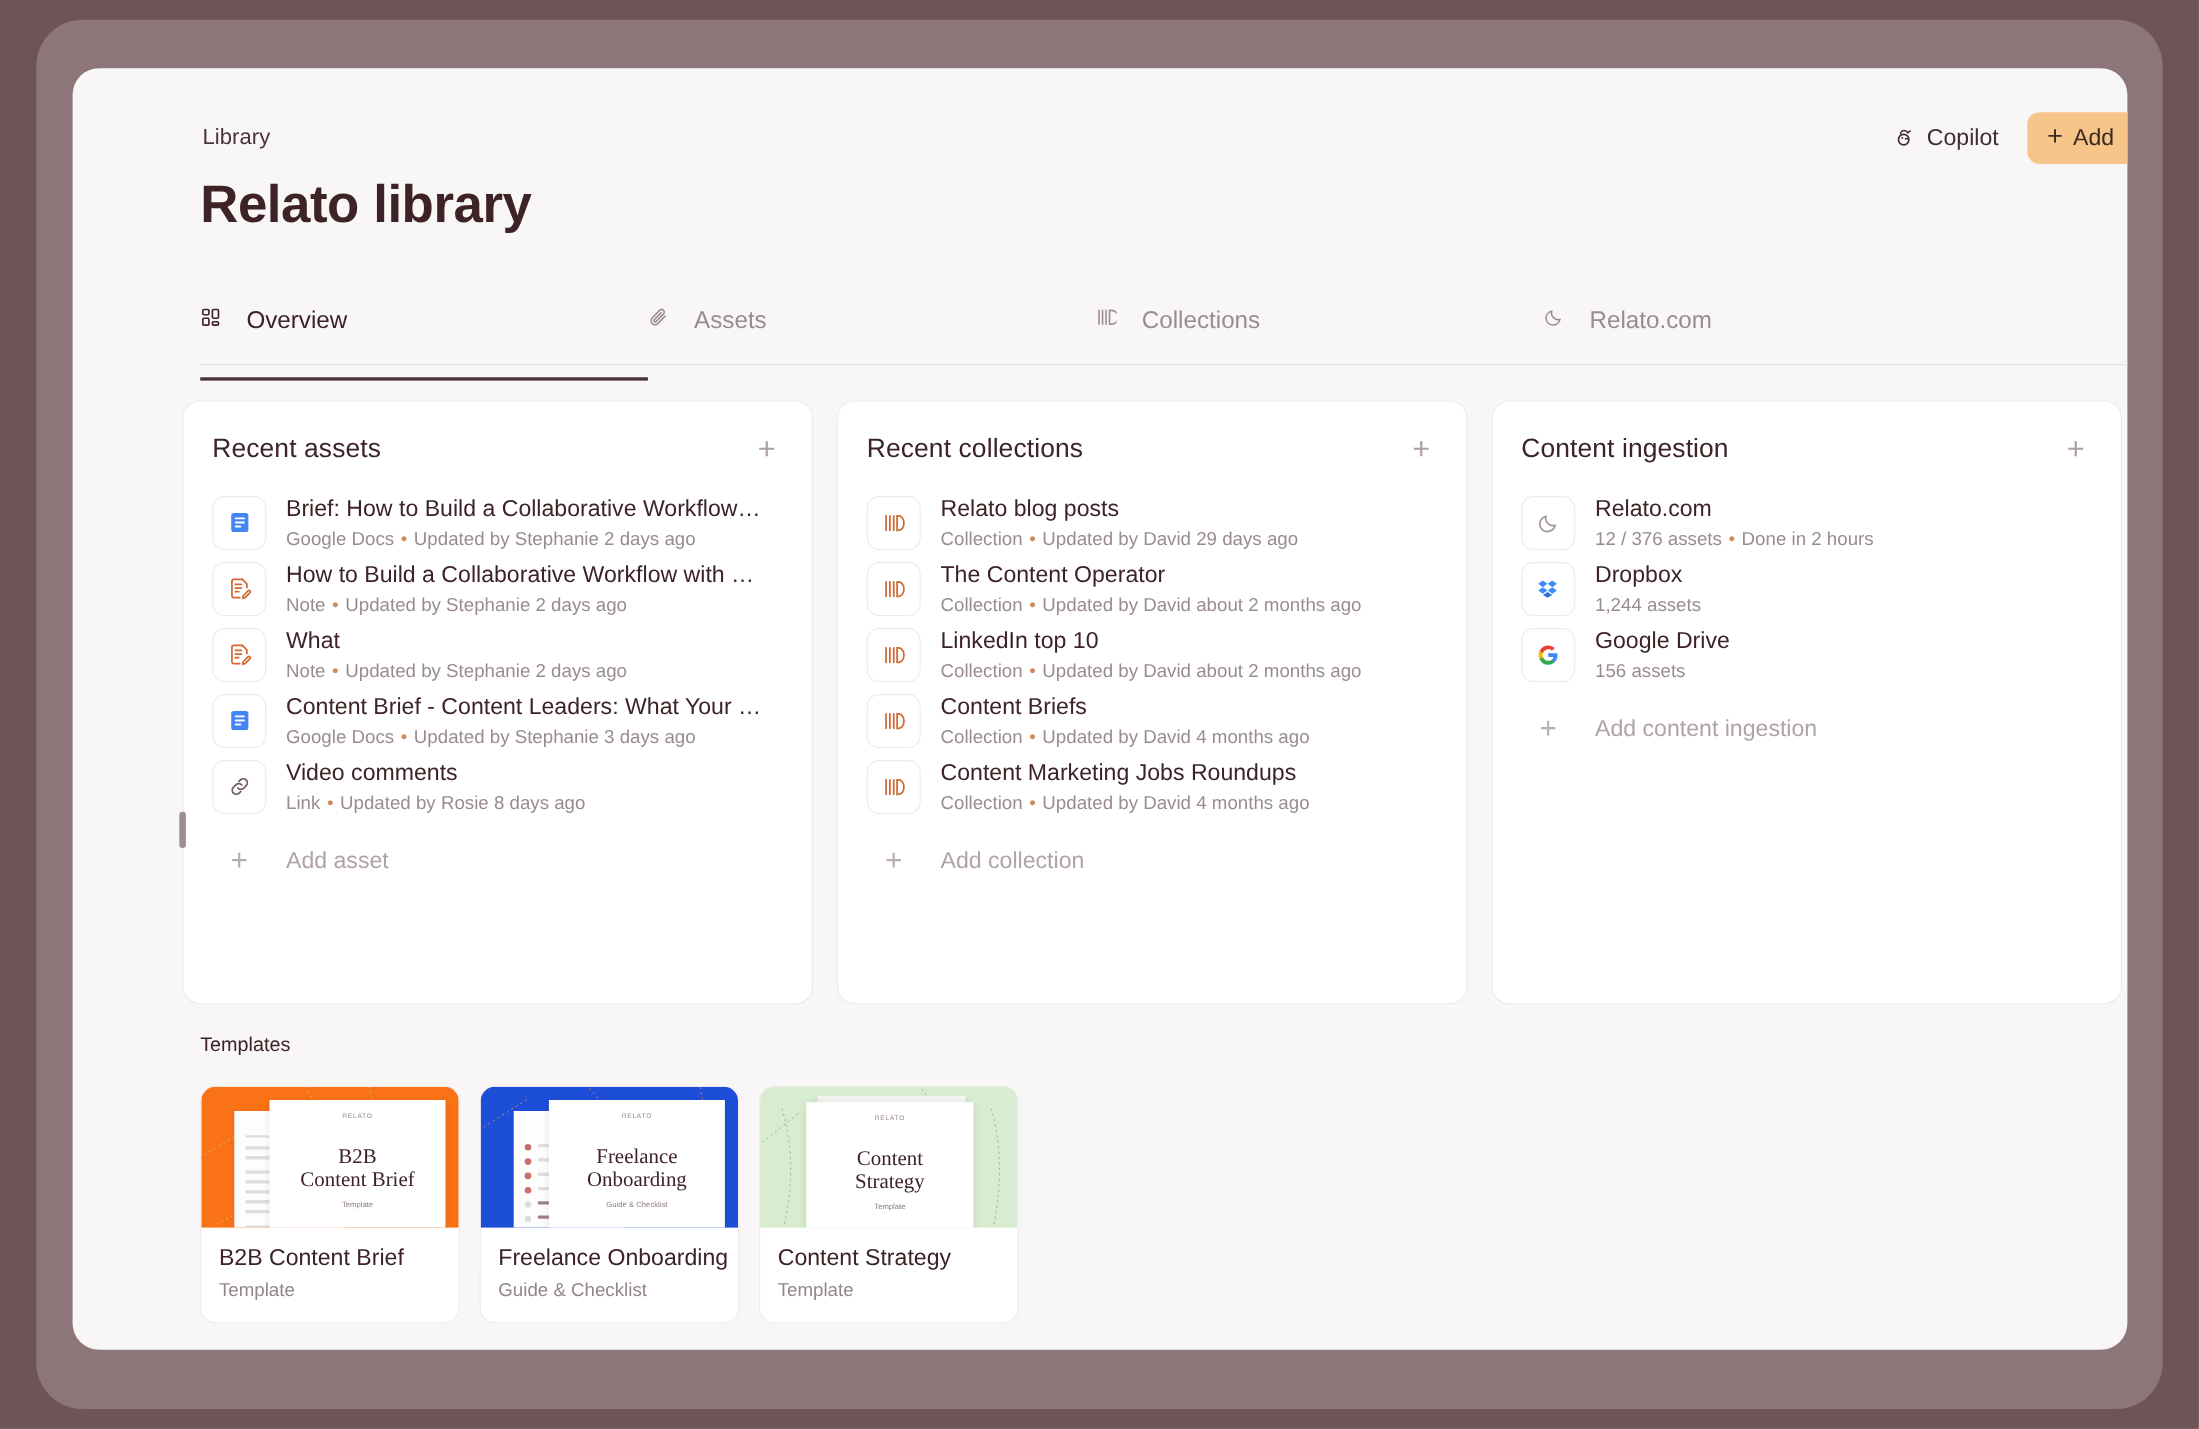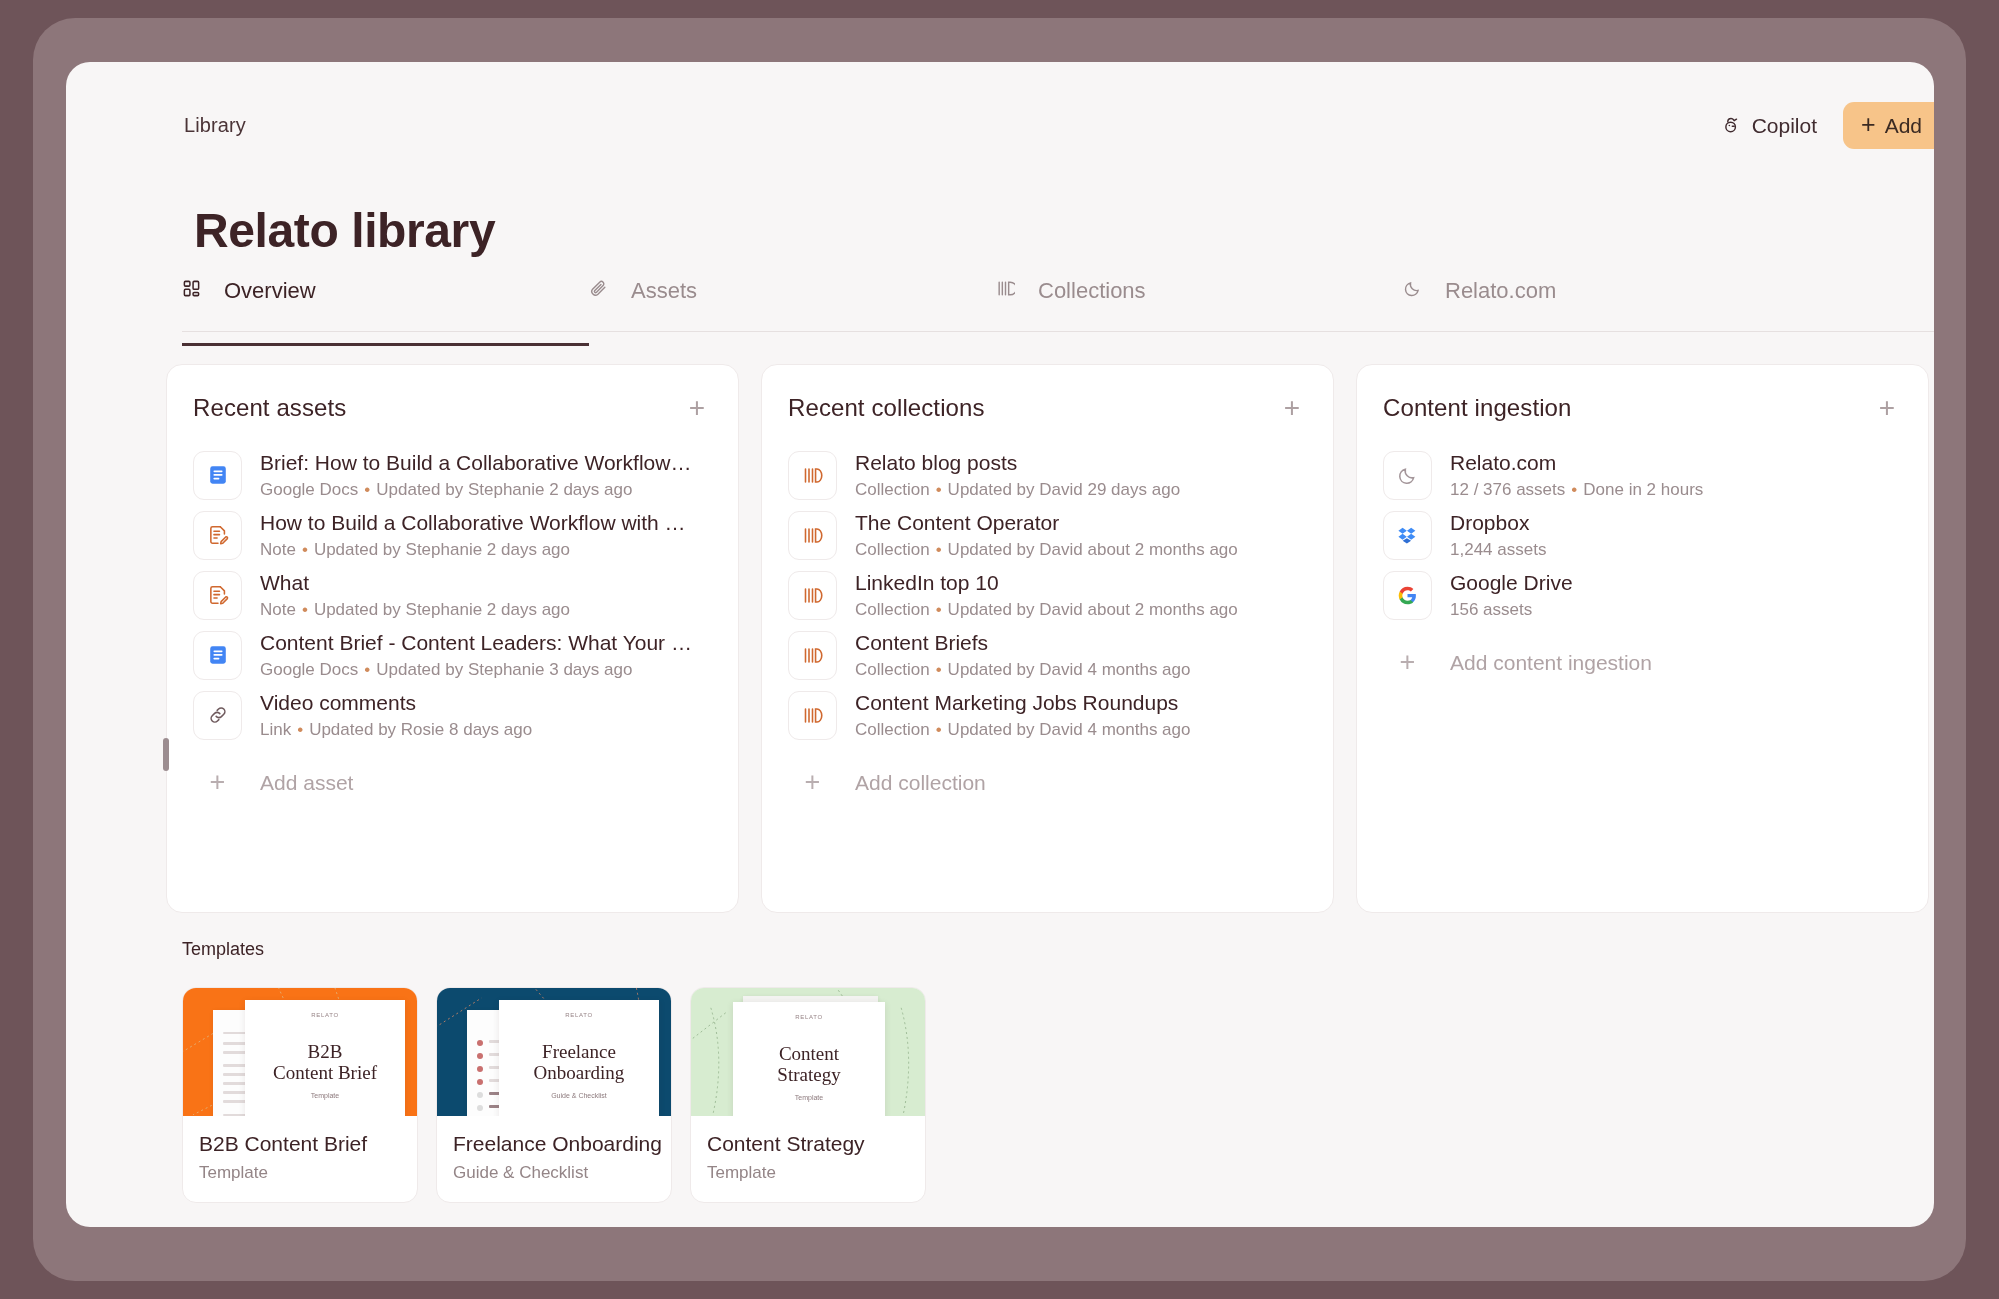--- a/index.html
+++ b/index.html
@@ -86,27 +86,26 @@
     display: inline-block;
     font-size: 25px;
     line-height: 1;
     font-weight: 400;
     transform: translateY(-1px);
   }
 
   
   #page-title {
     position: absolute;
-    left: 128px;
+    left: 116px;
     top: 97px;
     font-size: 48px;
     font-weight: 700;
     color: #3d2326;
     letter-spacing: -0.4px;
-    margin-top: 44px;
   }
 
   
   #tabs {
     position: absolute;
     left: 116px;
     top: 214px;
     width: 1763px;
     height: 56px;
     border-bottom: 1.6px solid #e6e0e0;
@@ -662,21 +661,21 @@
           <div class="doc-sub">Template</div>
         </div>
       </div>
       <div class="tpl-body">
         <div class="tpl-name">B2B Content Brief</div>
         <div class="tpl-sub">Template</div>
       </div>
     </div>
 
     <div class="tpl-card">
-      <div class="tpl-thumb" style="background:#0c4a6e">
+      <div class="tpl-thumb" style="background:#1d4ed8">
         <svg class="deco" viewBox="0 0 236 128" preserveAspectRatio="none">
           <path d="M-10 45 L45 10 M90 -10 L120 25" stroke="#d98a66" stroke-width="0.8" fill="none" stroke-dasharray="2 3"></path>
           <path d="M200 -5 Q215 60 200 128" stroke="#d98a66" stroke-width="0.8" fill="none" stroke-dasharray="2 3"></path>
         </svg>
         <div class="doc-back">
           <div class="bk-line" style="top:30px;width:6px;height:6px;border-radius:50%;background:#c9706f"></div>
           <div class="bk-line" style="top:30px;left:22px;width:56px"></div>
           <div class="bk-line" style="top:43px;width:6px;height:6px;border-radius:50%;background:#c9706f"></div>
           <div class="bk-line" style="top:43px;left:22px;width:56px"></div>
           <div class="bk-line" style="top:56px;width:6px;height:6px;border-radius:50%;background:#c9706f"></div>

